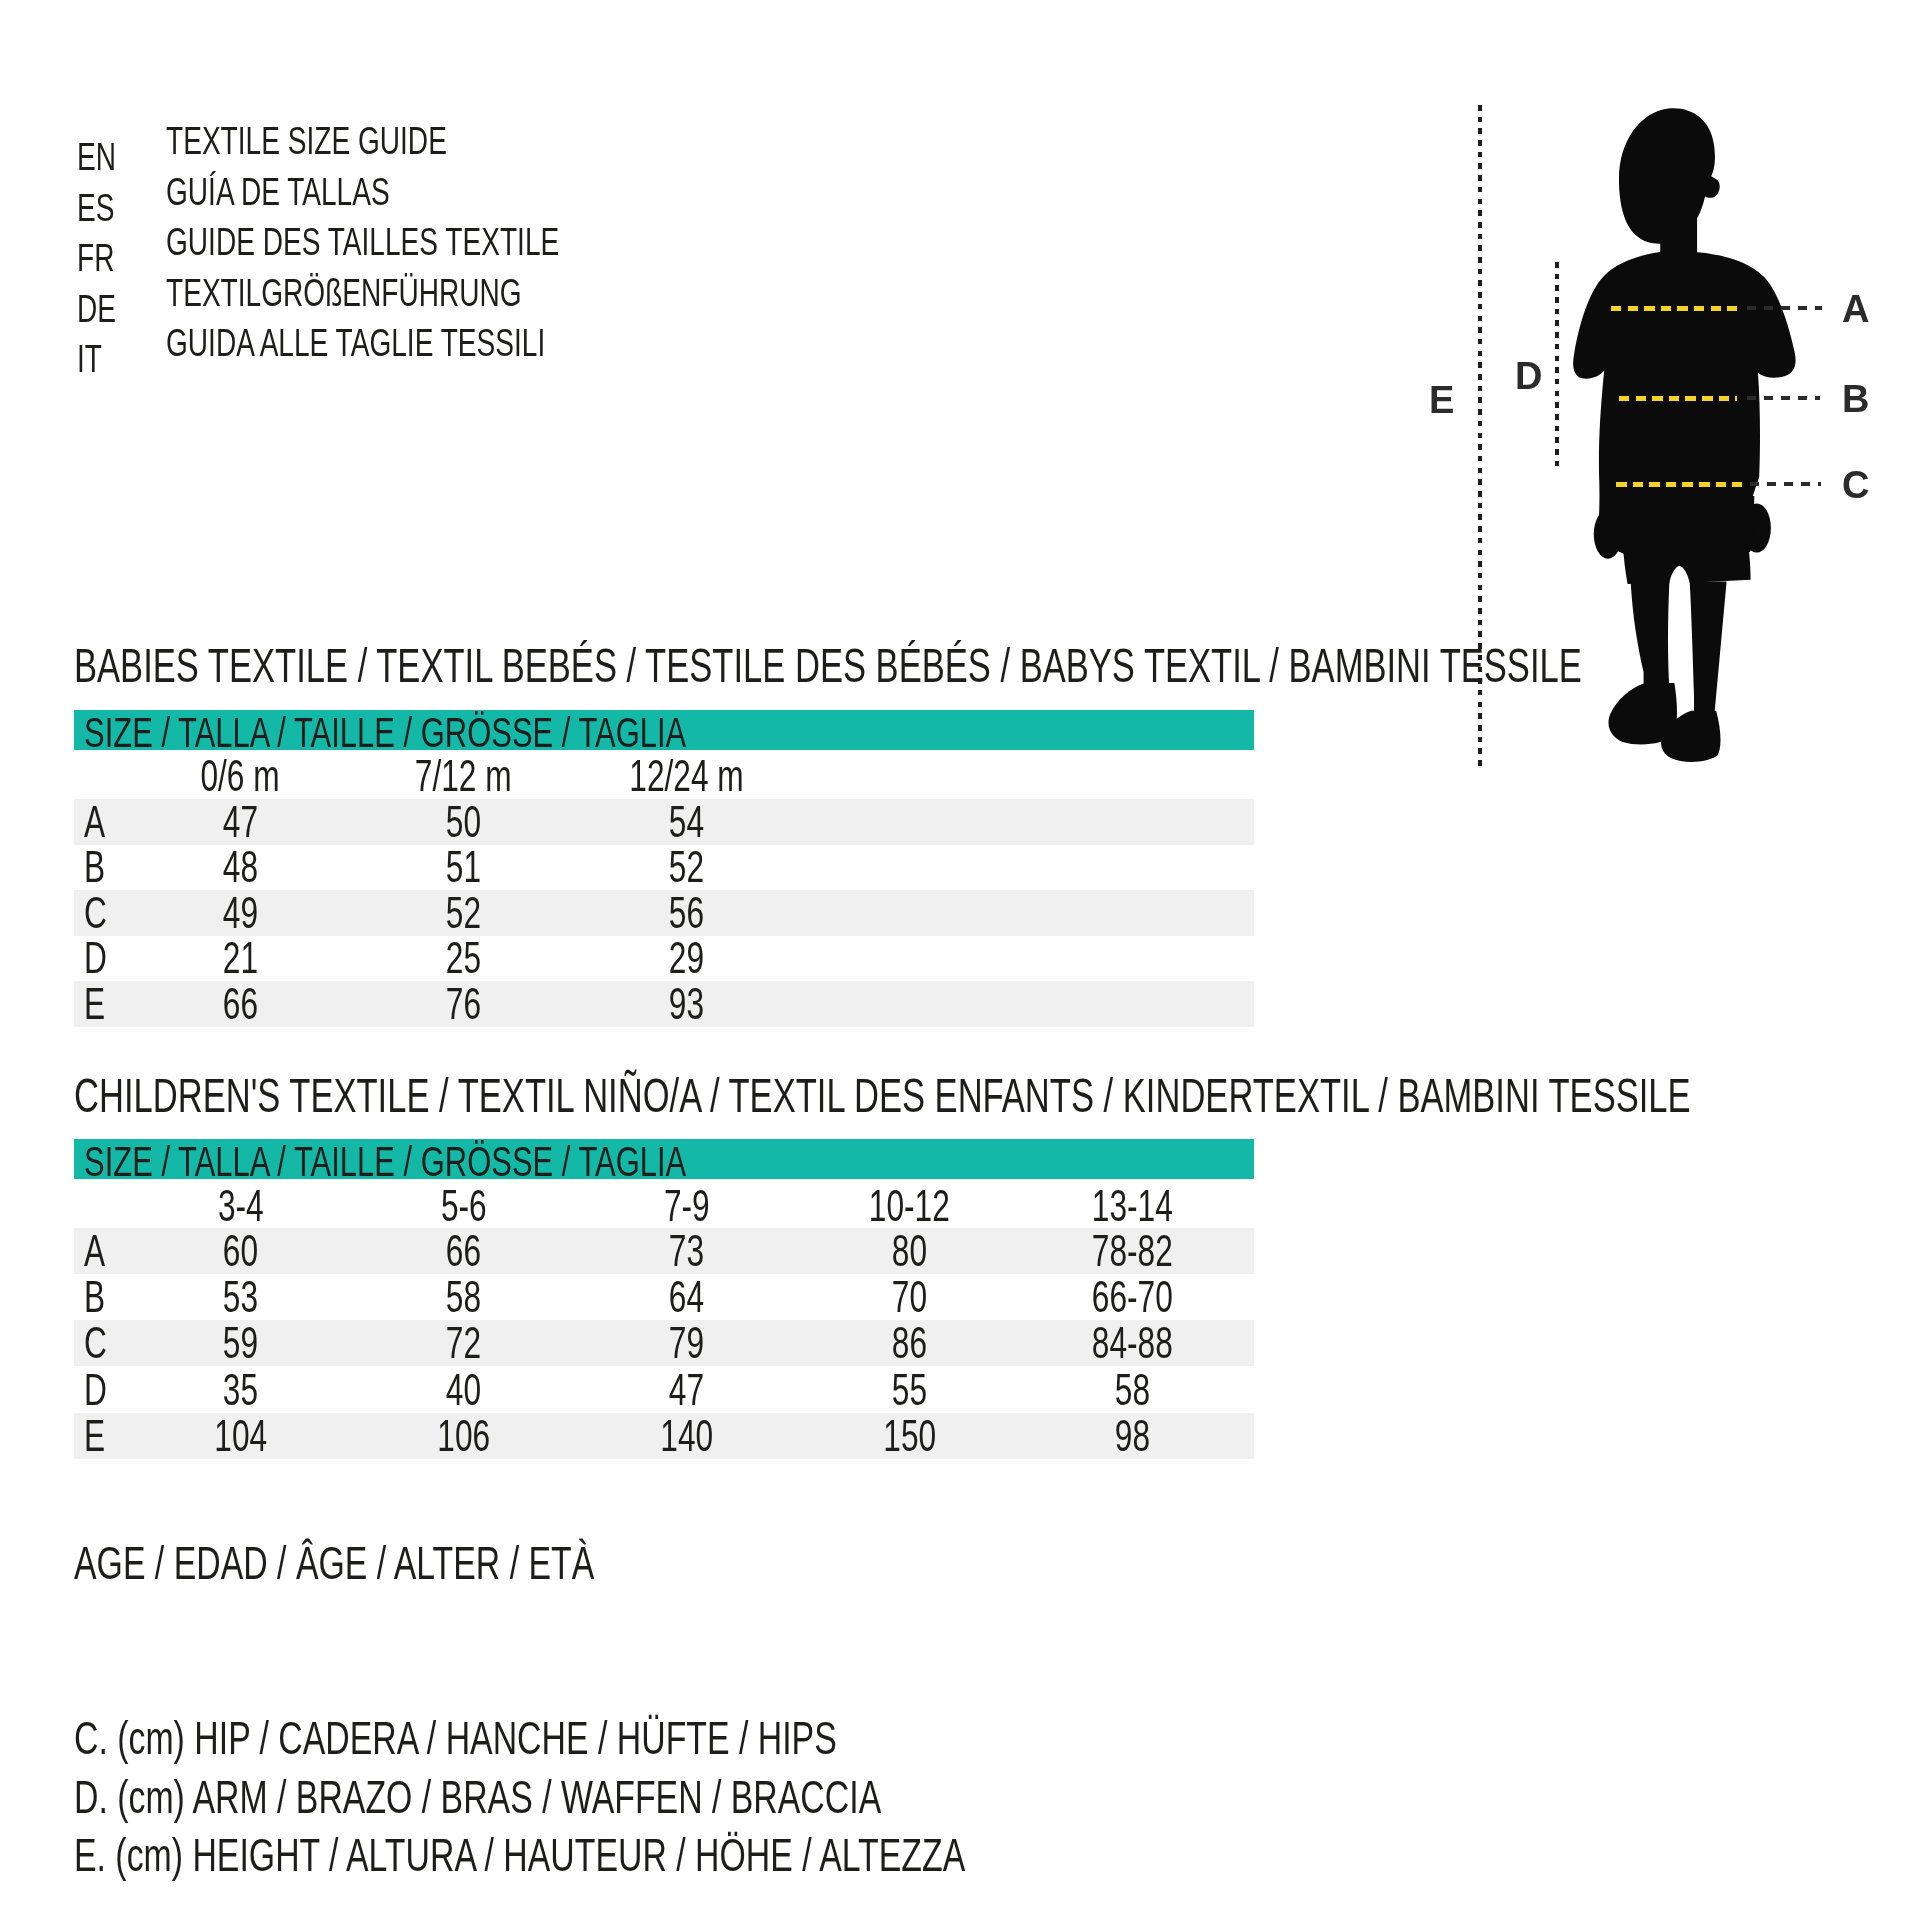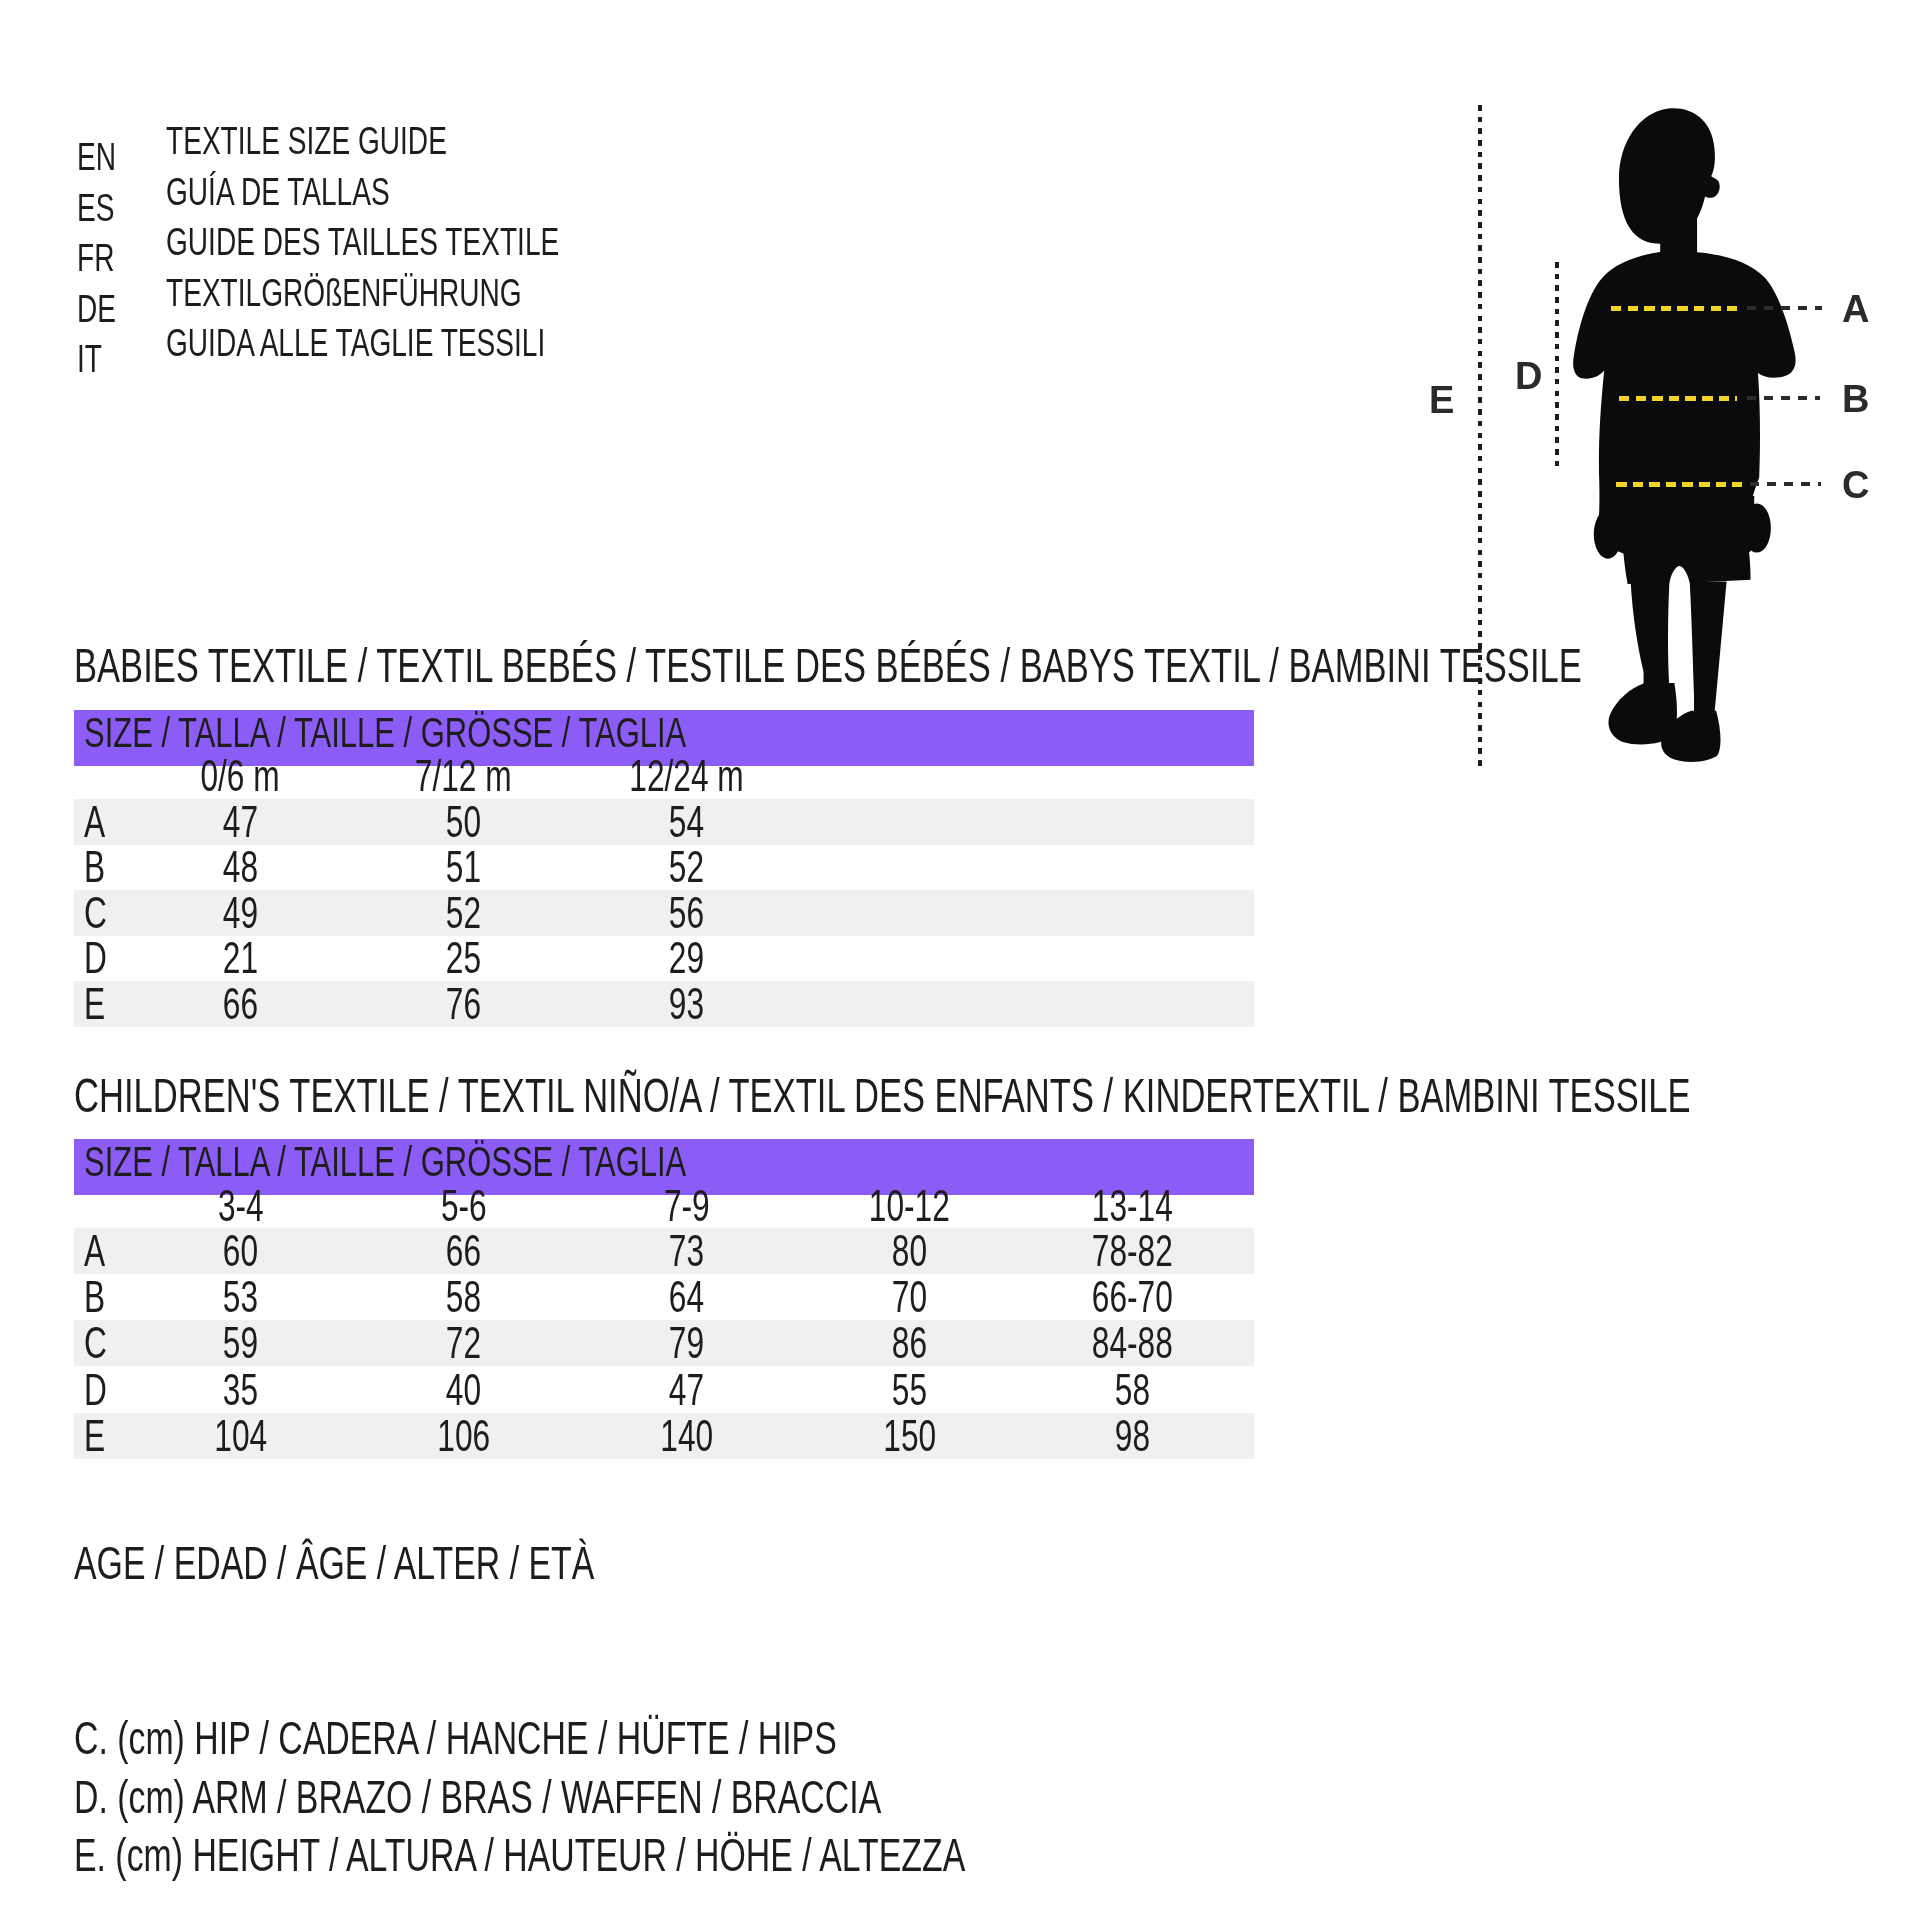--- a/index.html
+++ b/index.html
@@ -13,21 +13,21 @@
 
   
   .lang-row{position:absolute;left:77px;height:51px;font-size:39px;line-height:51px;}
   .lang-code{position:absolute;left:0;top:0;margin-top:32px;}
   .lang-title{position:absolute;left:89px;top:16px;}
 
   
   .sect-title{position:absolute;left:74px;font-size:48px;line-height:1;}
 
   
-  .bar{position:absolute;left:74px;width:1180px;height:56px;background:#8b5cf6;}
+  .bar{position:absolute;left:74px;width:1180px;height:40px;background:#14b8a6;}
   .bar .cx{margin-left:10px;font-size:43px;line-height:44px;}
   .trow{position:absolute;left:74px;width:1180px;display:flex;align-items:center;font-size:44px;}
   .trow.alt{background:#f0f0f0;}
   .lbl{width:55px;padding-left:10px;box-sizing:border-box;}
   .cell{width:223px;text-align:center;}
 
   
   .legend-line{position:absolute;left:74px;font-size:47px;line-height:1;}
 
   

